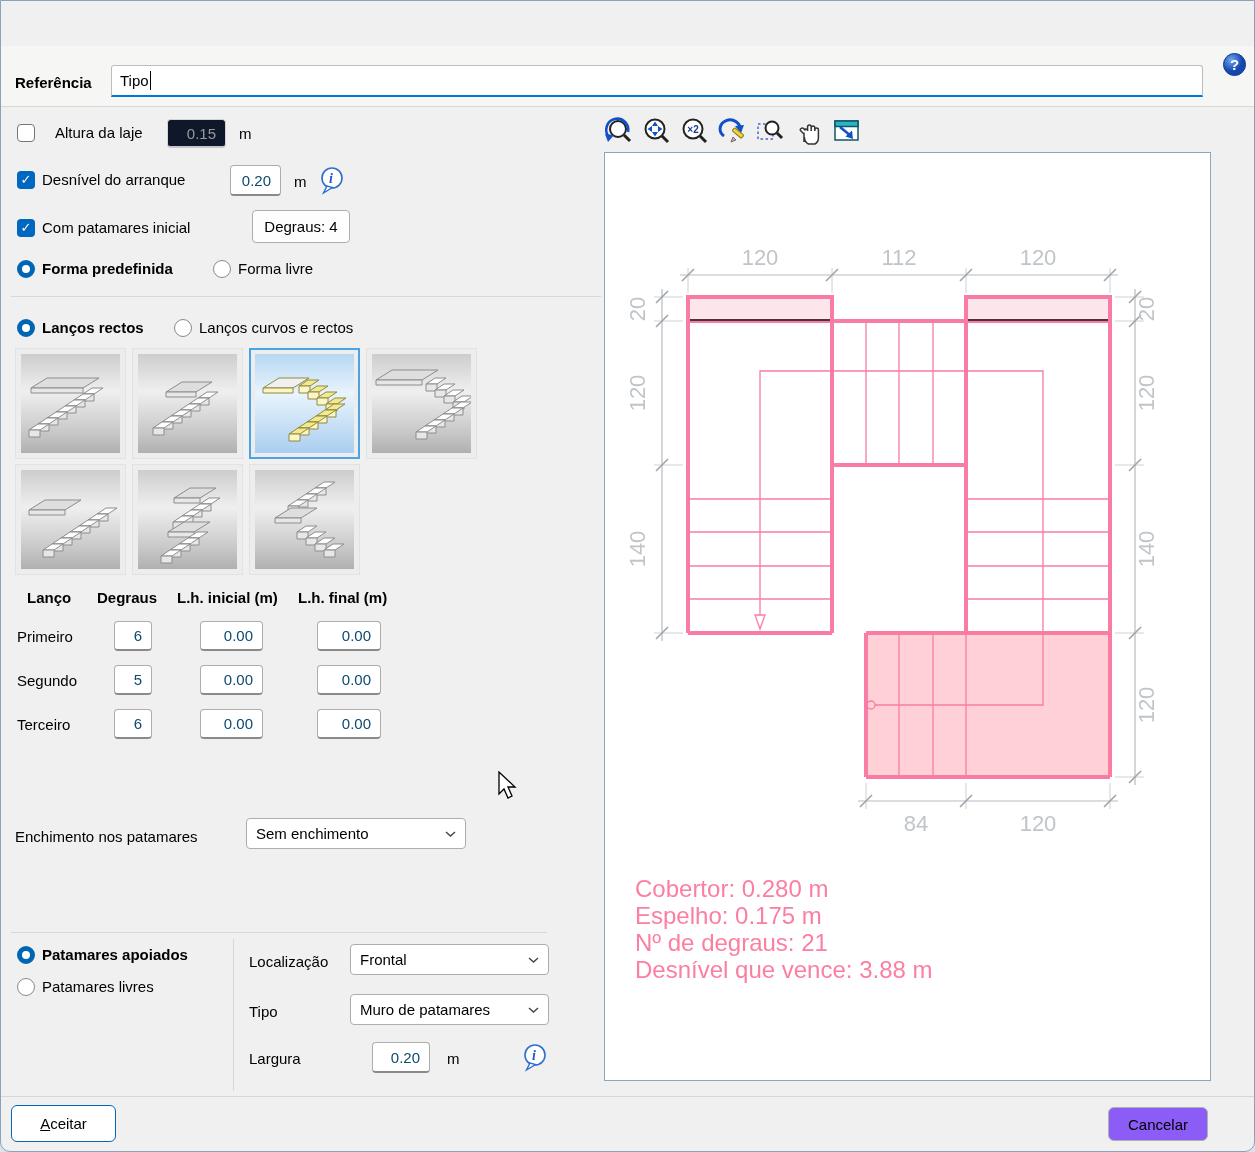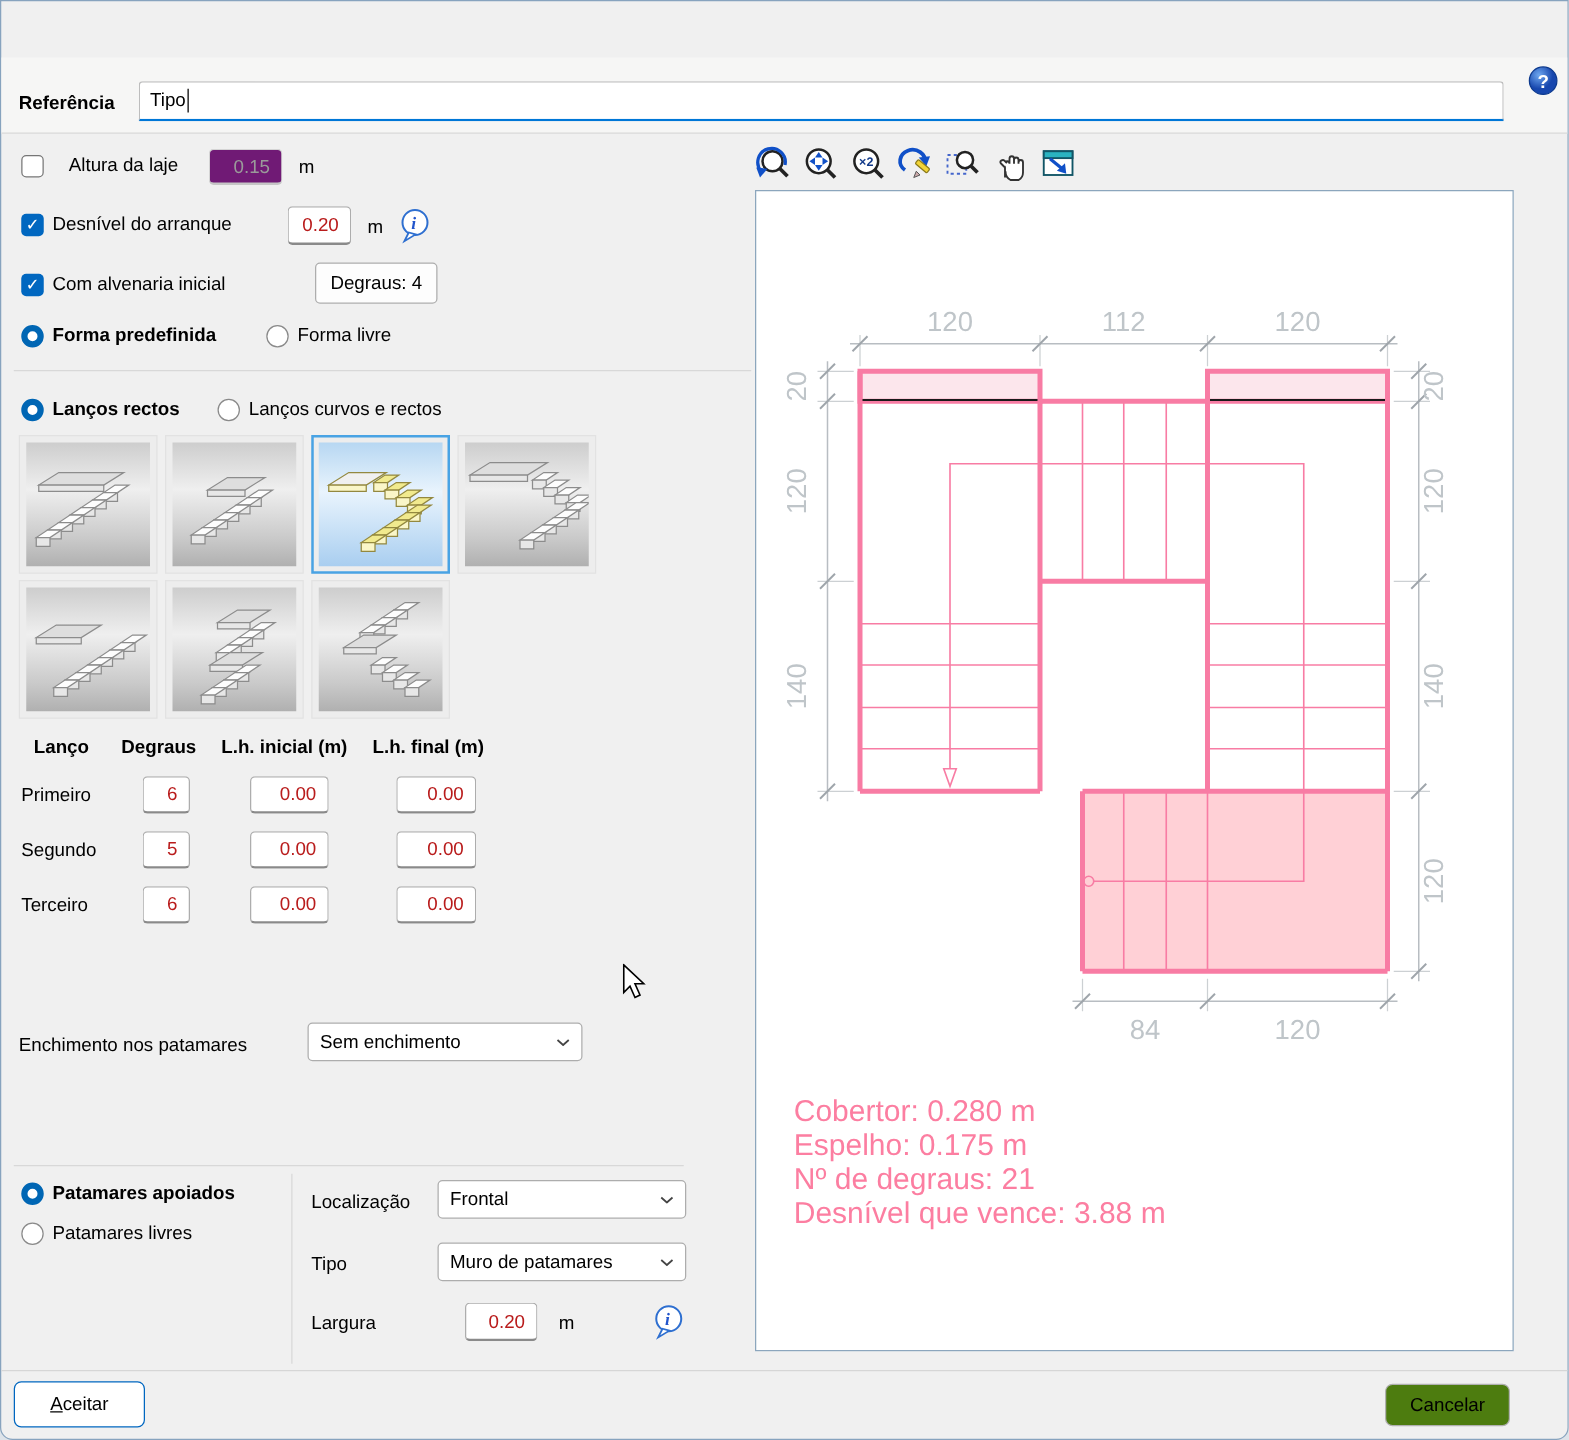--- a/index.html
+++ b/index.html
@@ -17,41 +17,41 @@
              border:1px solid #bdbdbd;border-bottom:2px solid #0077d7;border-radius:3px 3px 0 0;
              font-size:15px;color:#000;display:flex;align-items:center;padding-left:8px;box-sizing:border-box;}
   .caret{display:inline-block;width:1px;height:19px;background:#000;margin-left:1px;}
   .chk{position:absolute;width:18px;height:18px;border-radius:4px;box-sizing:border-box;}
   .chk.on{background:#0067c0;color:#fff;font-size:13px;text-align:center;line-height:17px;}
   .chk.off{background:#fff;border:1px solid #767676;}
   .radio{position:absolute;width:18px;height:18px;border-radius:50%;box-sizing:border-box;background:#fff;}
   .radio.on{border:5px solid #0066b4;}
   .radio.off{border:1px solid #8a8a8a;}
   .numfield{position:absolute;background:#fff;border:1px solid #adadad;border-bottom:2px solid #8a8a8a;
-            border-radius:4px;font-size:15px;color:#b91c1c;display:flex;align-items:center;justify-content:flex-end;
+            border-radius:4px;font-size:15px;color:#0c4a6e;display:flex;align-items:center;justify-content:flex-end;
             padding-right:9px;box-sizing:border-box;}
-  .numfield.disabled{background:#701a75;border:1px solid #d4d4d4;border-bottom:2px solid #c6c6c6;color:#9a9a9a;}
+  .numfield.disabled{background:#0f172a;border:1px solid #d4d4d4;border-bottom:2px solid #c6c6c6;color:#9a9a9a;}
   .btn{position:absolute;background:#fdfdfd;border:1px solid #adadad;border-radius:4px;font-size:15px;color:#000;
        display:flex;align-items:center;justify-content:center;box-sizing:border-box;cursor:pointer;}
   .dropdown{position:absolute;background:#fff;border:1px solid #adadad;border-radius:4px;font-size:15px;color:#000;
             display:flex;align-items:center;padding-left:9px;box-sizing:border-box;cursor:pointer;}
   .dropdown svg{position:absolute;right:9px;top:50%;margin-top:-3px;}
   .hr{position:absolute;height:1px;background:#d8d8d8;}
   .vr{position:absolute;width:1px;background:#d8d8d8;}
   .thumb{position:absolute;width:111px;height:111px;background:#ededed;border:1px solid #e2e2e2;box-sizing:border-box;padding:5px;cursor:pointer;}
   .thumb .inner{width:100%;height:100%;background:linear-gradient(180deg,#cdcdcd 0%,#efefef 38%,#c9c9c9 78%,#b0b0b0 100%);}
   .thumb.sel{border:2px solid #49a3e4;padding:4px;}
   .thumb.sel .inner{background:linear-gradient(180deg,#b7d7f2 0%,#e9f4fd 40%,#a9cef0 100%);}
   .hdr{font-size:15px;font-weight:bold;color:#000;position:absolute;white-space:nowrap;}
   .rowlab{font-size:15px;color:#000;position:absolute;}
   .canvas{position:absolute;left:603px;top:151px;width:605px;height:927px;background:#fff;border:1px solid #8ca6bd;box-sizing:content-box;}
   .toolbtn{position:absolute;width:34px;height:32px;top:114px;display:flex;align-items:center;justify-content:center;cursor:pointer;}
   .btn-accept{position:absolute;left:10px;top:1104px;width:105px;height:37px;background:#fff;border:1.5px solid #0067c0;
               border-radius:6px;font-size:15px;display:flex;align-items:center;justify-content:center;cursor:pointer;box-sizing:border-box;}
-  .btn-cancel{position:absolute;left:1107px;top:1106px;width:100px;height:34px;background:#4d7c0f;border:1px solid #b0b0b0;
+  .btn-cancel{position:absolute;left:1107px;top:1106px;width:100px;height:34px;background:#8b5cf6;border:1px solid #b0b0b0;
               border-radius:6px;font-size:15px;display:flex;align-items:center;justify-content:center;cursor:pointer;box-sizing:border-box;}
   .abs{position:absolute;}
   .mlab{font-size:15px;color:#000;position:absolute;}
 </style>
 </head>
 <body>
 
 <div class="window">
 
 
@@ -89,21 +89,21 @@
   <span class="mlab" style="left:293px;top:172px;">m</span>
   <div class="abs" style="left:318px;top:165px;">
     <svg width="26" height="29">
         <circle cx="13" cy="12" r="10" fill="#fff" stroke="#2e6fd0" stroke-width="1.6"></circle>
         <path d="M8 20 L4.5 27 L13.5 21.5 Z" fill="#fff" stroke="#2e6fd0" stroke-width="1.4"></path>
         <text x="12" y="17" text-anchor="middle" font-size="14" font-weight="bold" font-style="italic" fill="#2255cc" font-family="Liberation Serif,serif">i</text>
       </svg>
   </div>
 
   <div class="chk on" style="left:16px;top:218px;">✓</div>
-  <span class="label abs" style="left:41px;top:218px;">Com alvenaria inicial</span>
+  <span class="label abs" style="left:41px;top:218px;">Com patamares inicial</span>
   <div class="btn" style="left:251px;top:209px;width:98px;height:33px;">
       <span>Degraus: 4</span>
     </div>
 
   <div class="radio on" style="left:16px;top:259px;"></div>
   <span class="label bold abs" style="left:41px;top:259px;">Forma predefinida</span>
   <div class="radio off" style="left:212px;top:259px;"></div>
   <span class="label abs" style="left:237px;top:259px;">Forma livre</span>
 
   <div class="hr" style="left:10px;top:295px;width:590px;"></div>

